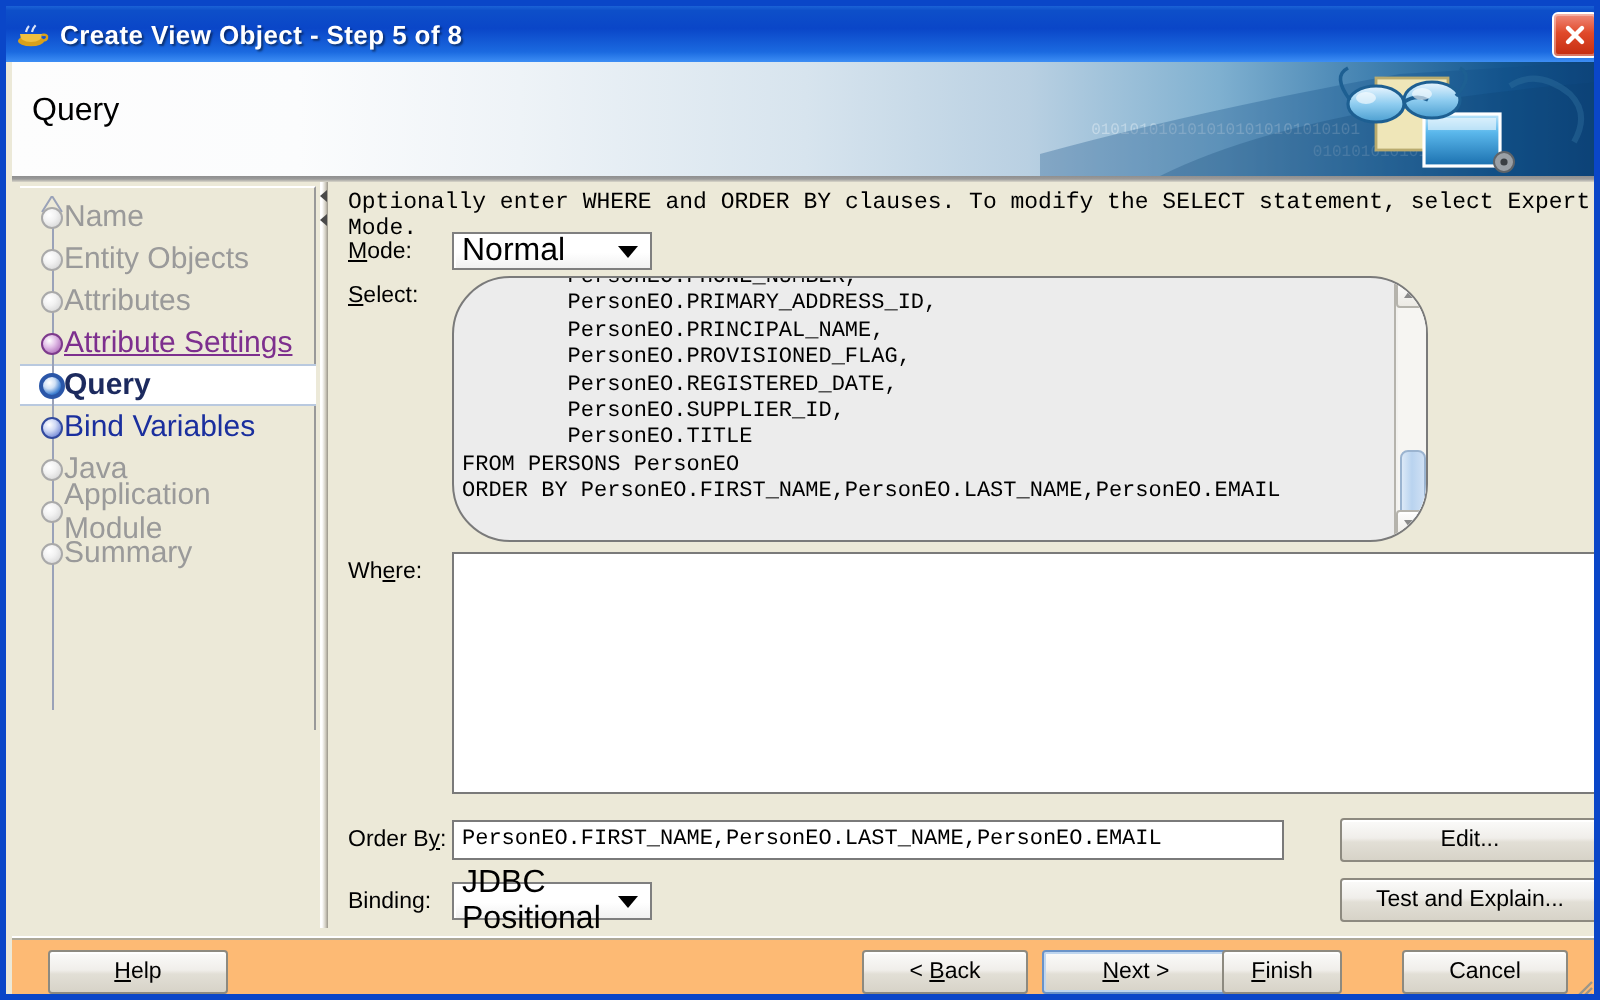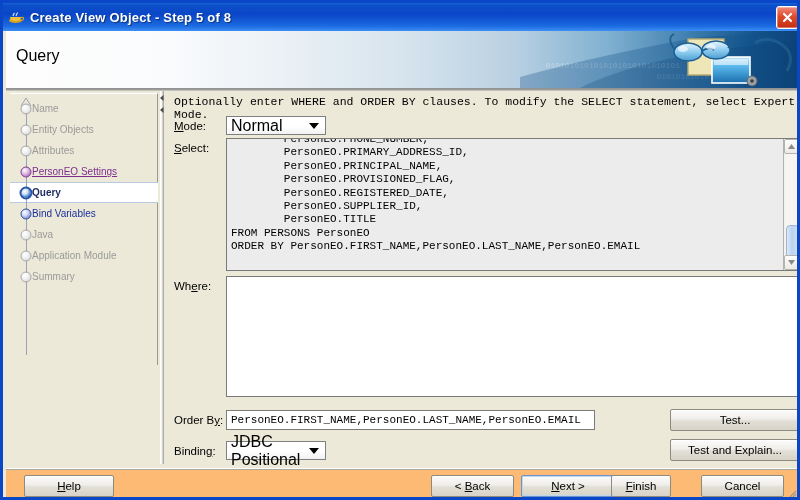--- a/index.html
+++ b/index.html
@@ -91,21 +91,21 @@
     border-top: 1px solid #ffffff;
     box-sizing: border-box;
   }
   .steps { position:absolute; left:0; top:4px; width:148px; }
   .step {
     position: relative;
     height: 21px;
     display:flex; align-items:center;
     padding-left: 22px;
     box-sizing:border-box;
-    font-size: 10px;
+    font-size: 15px;
     color: #9a9a9a;
   }
   .step .node {
     position:absolute; left: 16px; top: 50%;
     transform: translate(-50%,-50%);
     width: 11px; height: 11px; border-radius: 50%;
     background: radial-gradient(circle at 35% 32%, #ffffff 0%, #f2f2f2 40%, #cfcfcf 100%);
     border: 1px solid #a9a9a9;
     box-sizing: border-box;
     z-index: 2;
@@ -340,21 +340,21 @@
           <span class="label">Entity Objects</span>
         </div>
 
         <div class="step">
           <span class="node"></span>
           <span class="label">Attributes</span>
         </div>
 
         <div class="step done">
           <span class="node"></span>
-          <span class="label">PersonEO Settings</span>
+          <span class="label">Attribute Settings</span>
         </div>
 
         <div class="step current">
           <span class="node"></span>
           <span class="label">Query</span>
         </div>
 
         <div class="step todo-link">
           <span class="node"></span>
           <span class="label">Bind Variables</span>
@@ -396,21 +396,21 @@
         <u>M</u><span>ode:</span>
       </div>
       <div class="combo" style="left:60px; top:25px; width:100px; height:19px;">
         <span>Normal</span>
         <span class="arrow"></span>
       </div>
 
       <div class="lbl" style="left:8px; top:51px;">
         <u>S</u><span>elect:</span>
       </div>
-      <div class="ta readonly" style="left:60px; top:47px; width:574px; height:133px;">
+      <div class="ta readonly" style="left:60px; top:47px; width:488px; height:133px;border-radius:29px;">
         <div class="clip">
           <pre style="margin-top:-8px;">        PersonEO.PHONE_NUMBER,
         PersonEO.PRIMARY_ADDRESS_ID,
         PersonEO.PRINCIPAL_NAME,
         PersonEO.PROVISIONED_FLAG,
         PersonEO.REGISTERED_DATE,
         PersonEO.SUPPLIER_ID,
         PersonEO.TITLE
 FROM PERSONS PersonEO
 ORDER BY PersonEO.FIRST_NAME,PersonEO.LAST_NAME,PersonEO.EMAIL</pre>
@@ -434,25 +434,25 @@
       <div class="lbl" style="left:8px; top:189px;">
         Wh<u>e</u><span>re:</span>
       </div>
       <div class="ta" style="left:60px; top:185px; width:574px; height:121px;">
         <pre></pre>
       </div>
 
       <div class="lbl" style="left:8px; top:323px;">
         Order B<u>y</u><span>:</span>
       </div>
-      <div class="tf" style="left:60px; top:319px; width:369px; height:20px;">
+      <div class="tf" style="left:60px; top:319px; width:416px; height:20px;">
         <span>PersonEO.FIRST_NAME,PersonEO.LAST_NAME,PersonEO.EMAIL</span>
       </div>
       <div class="btn" style="left:504px; top:318px; width:130px; height:22px;">
-        <span>Test...</span>
+        <span>Edit...</span>
       </div>
 
       <div class="lbl" style="left:8px; top:354px;">
         Bindin<u>g</u><span>:</span>
       </div>
       <div class="combo" style="left:60px; top:350px; width:100px; height:19px;">
         <span>JDBC Positional</span>
         <span class="arrow"></span>
       </div>
       <div class="btn" style="left:504px; top:348px; width:130px; height:22px;">

